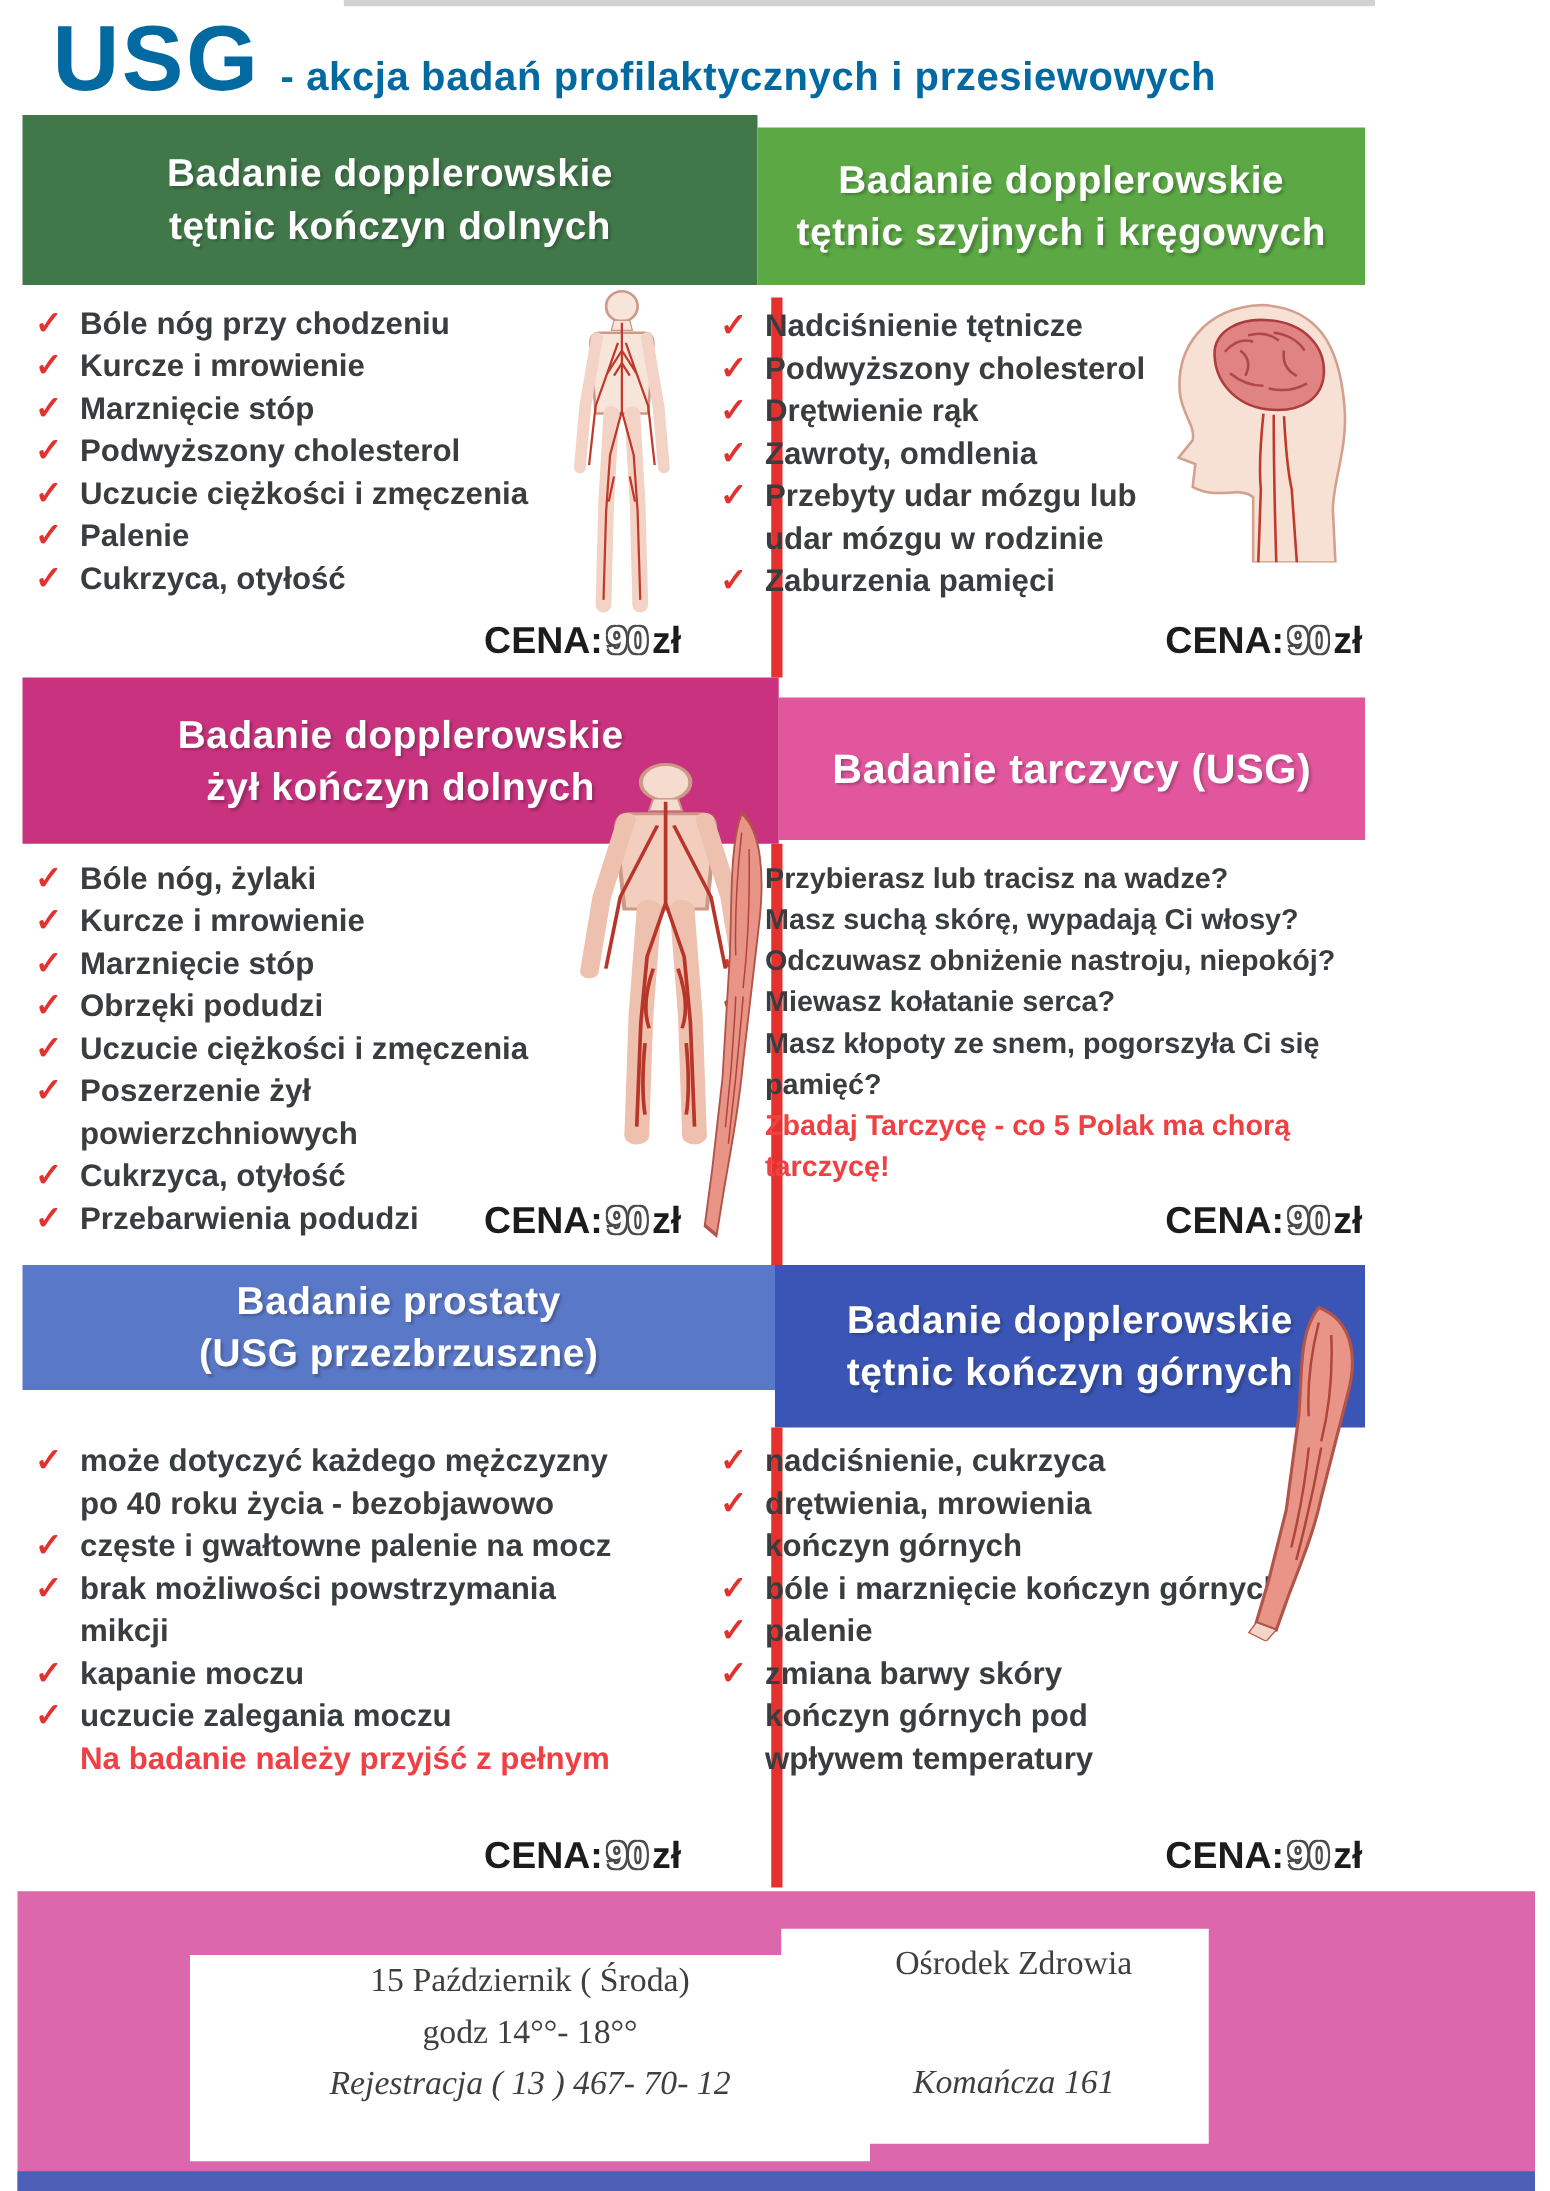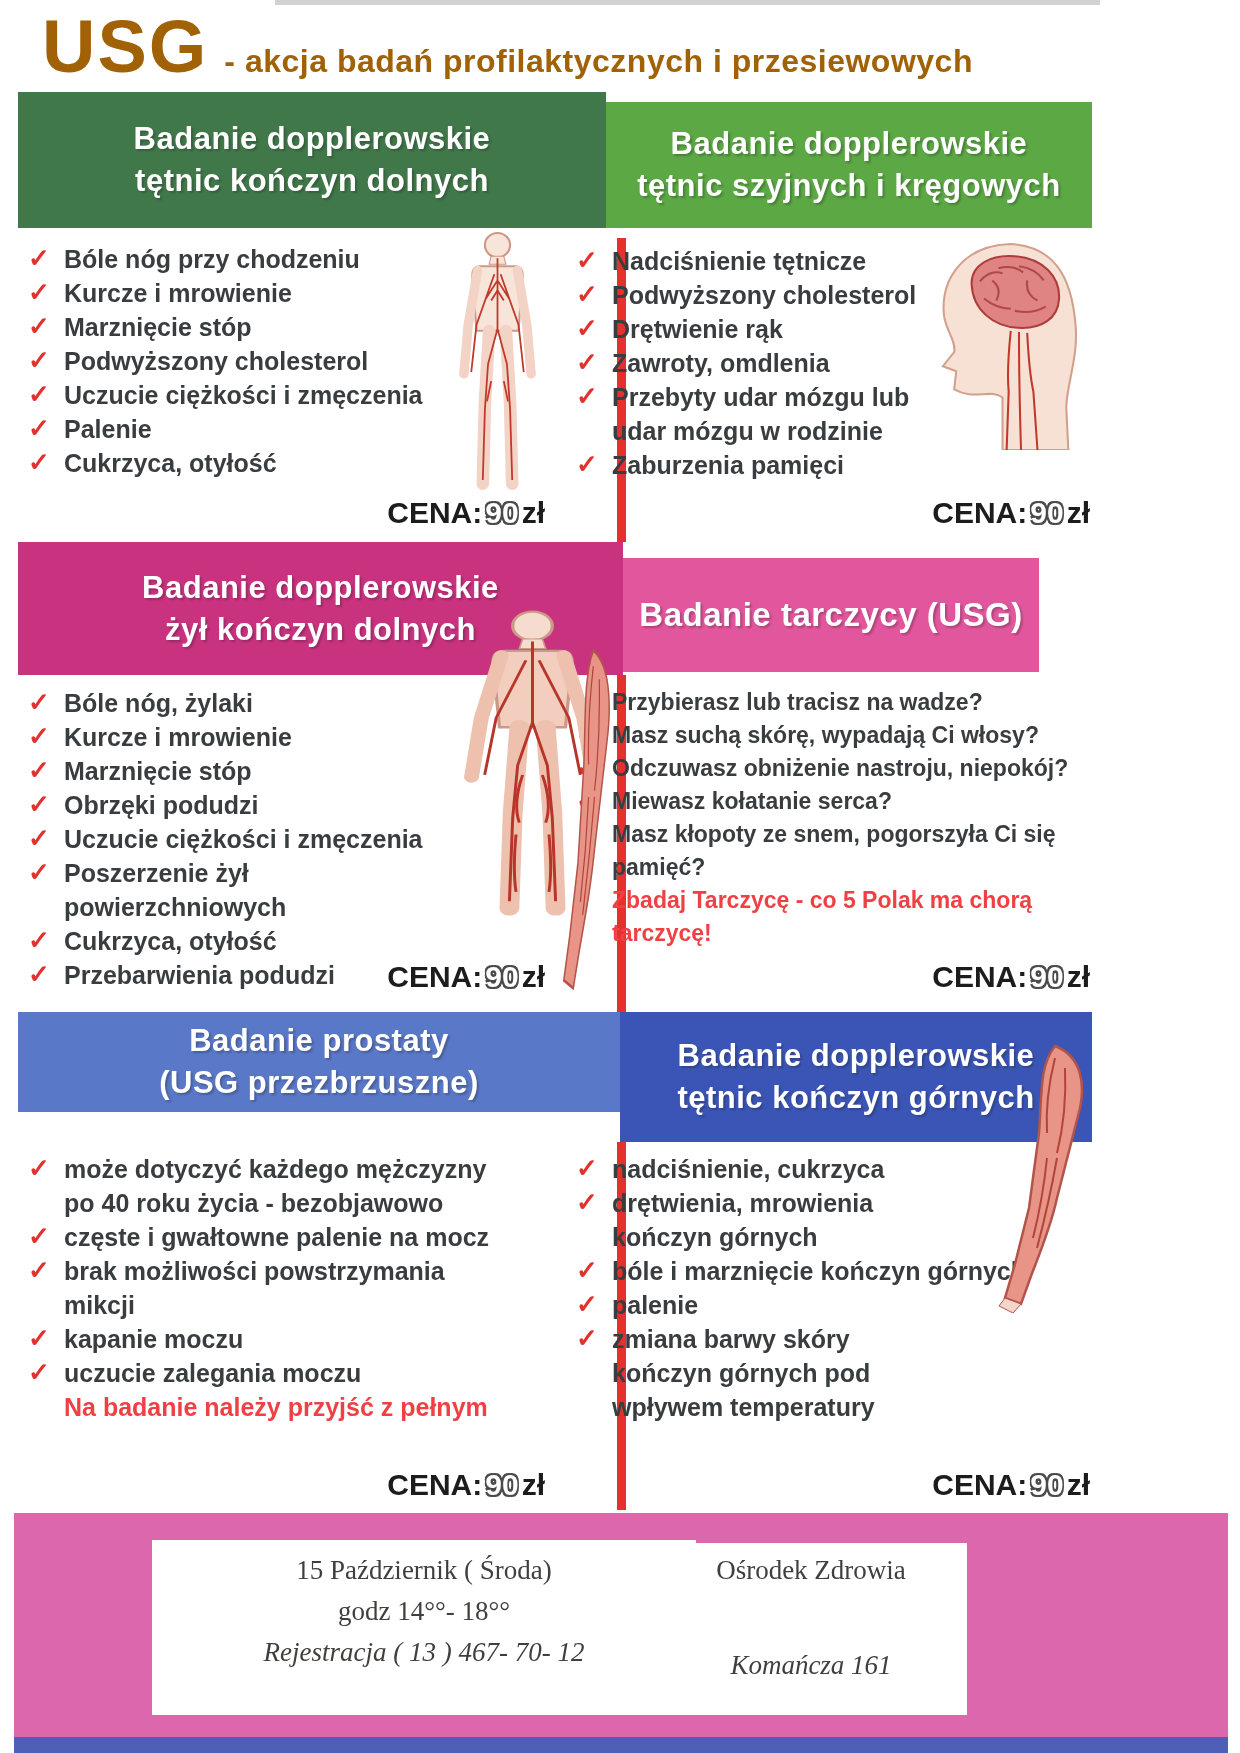--- a/index.html
+++ b/index.html
@@ -1,20 +1,20 @@
 <!DOCTYPE html>
 <html><head>
 <meta charset="utf-8">
 <style>
   html,body{margin:0;padding:0;background:#ffffff;}
   .page{position:relative;width:1240px;height:1753px;background:#ffffff;overflow:hidden;
         font-family:"Liberation Sans",sans-serif;}
   .scan-strip{position:absolute;left:275px;top:0;width:825px;height:5px;background:#d2d2d2;}
   
-  .title{position:absolute;left:42px;top:4px;display:flex;align-items:baseline;color:#a16207;white-space:nowrap;}
+  .title{position:absolute;left:42px;top:4px;display:flex;align-items:baseline;color:#0369a1;white-space:nowrap;}
   .title .brand{font-size:74px;font-weight:800;letter-spacing:2px;}
   .title .subtitle{font-size:32px;font-weight:700;margin-left:16px;letter-spacing:.5px;}
   
   .hdr{position:absolute;display:flex;flex-direction:column;justify-content:center;align-items:center;
        color:#fff;font-weight:700;text-align:center;text-shadow:2px 2px 2px rgba(30,30,30,.28);letter-spacing:.5px;}
   .hdr div{font-size:31px;line-height:42px;}
   .hdr.single div{font-size:33px;}
   
   .list{position:absolute;color:#393d3f;font-weight:700;font-size:25px;line-height:34px;}
   .list.tight{font-size:23px;line-height:33px;}
@@ -28,21 +28,21 @@
   .price{position:absolute;width:215px;text-align:right;font-size:30px;font-weight:800;color:#1c1c1c;white-space:nowrap;}
   .price .hollow{color:#ffffff;margin:0 3px;
     text-shadow:-1.6px -1.6px 0 #4a4a4a,1.6px -1.6px 0 #4a4a4a,-1.6px 1.6px 0 #4a4a4a,1.6px 1.6px 0 #4a4a4a;text-align:center;}
   
   .illu{position:absolute;}
   .illu svg{width:100%;height:100%;}
   
   .footer{position:absolute;left:14px;top:1513px;width:1214px;height:240px;}
   .bottom-strip{position:absolute;left:14px;top:1737px;width:1214px;height:16px;background:#4d5fb6;}
   .wbox{position:absolute;background:#fff;font-family:"Liberation Serif",serif;color:#403f3d;text-align:center;}
-  .box-left{left:138px;top:27px;width:544px;height:165px;padding-top:10px;}
+  .box-left{left:138px;top:51px;width:544px;height:165px;}
   .box-left div{font-size:27px;line-height:41px;}
   .box-left div:nth-child(3){font-style:italic;}
   .box-right{left:611px;top:30px;width:342px;height:160px;padding-top:12px;}
   .box-right div{font-size:27px;padding-left:30px;}
   .box-right div:nth-child(2){margin-top:64px;font-style:italic;}
 </style>
 </head>
 <body>
 
 <div class="page">
@@ -59,21 +59,21 @@
       <div>tętnic kończyn dolnych</div>
     </div>
   <div class="hdr" style="left: 606px; top: 102px; width: 486px; height: 126px; background: rgb(91, 168, 68);">
       <div>Badanie dopplerowskie</div>
       <div>tętnic szyjnych i kręgowych</div>
     </div>
   <div class="hdr" style="left: 18px; top: 542px; width: 605px; height: 133px; background: rgb(201, 50, 127);">
       <div>Badanie dopplerowskie</div>
       <div>żył kończyn dolnych</div>
     </div>
-  <div class="hdr single" style="left: 623px; top: 558px; width: 416px; height: 114px; background: rgb(226, 86, 157); align-items: center;">
+  <div class="hdr single" style="left: 623px; top: 558px; width: 469px; height: 114px; background: rgb(226, 86, 157); align-items: center;">
       <div>Badanie tarczycy (USG)</div>
     </div>
   <div class="hdr" style="left: 18px; top: 1012px; width: 602px; height: 100px; background: rgb(90, 120, 200);">
       <div>Badanie prostaty</div>
       <div>(USG przezbrzuszne)</div>
     </div>
   <div class="hdr" style="left: 620px; top: 1012px; width: 472px; height: 130px; background: rgb(58, 85, 181);">
       <div>Badanie dopplerowskie</div>
       <div>tętnic kończyn górnych</div>
     </div>

